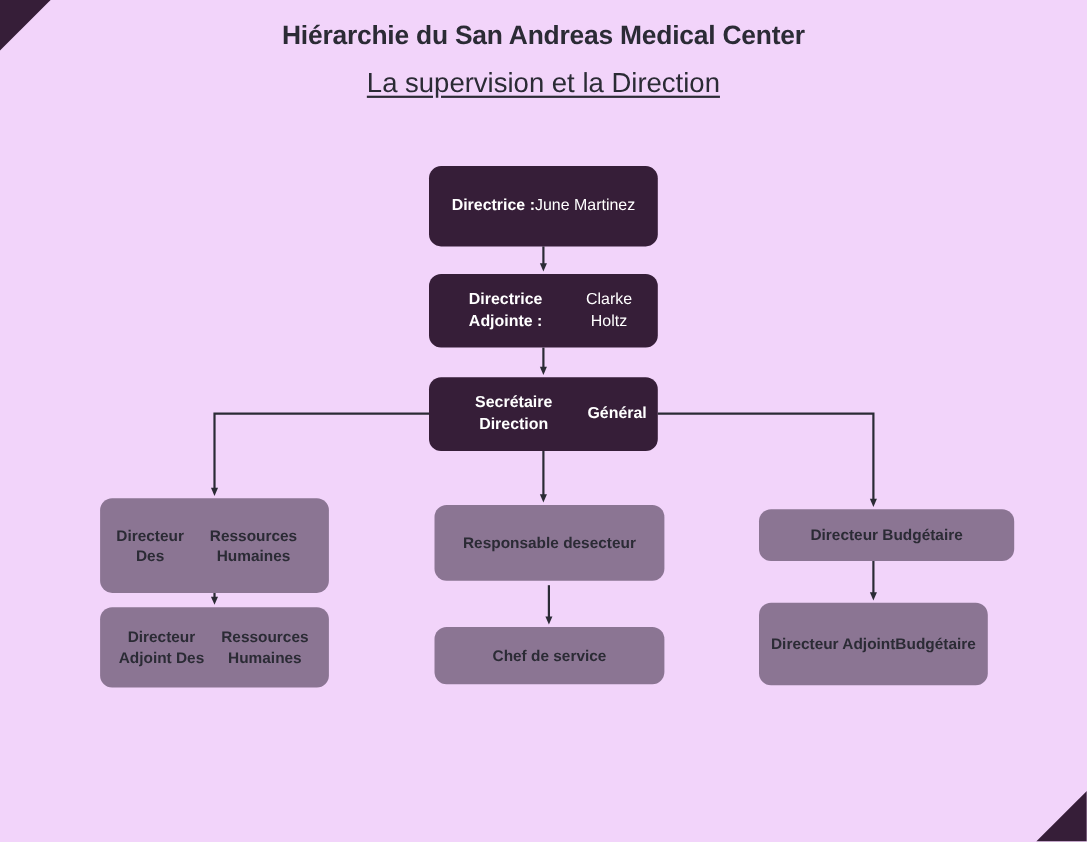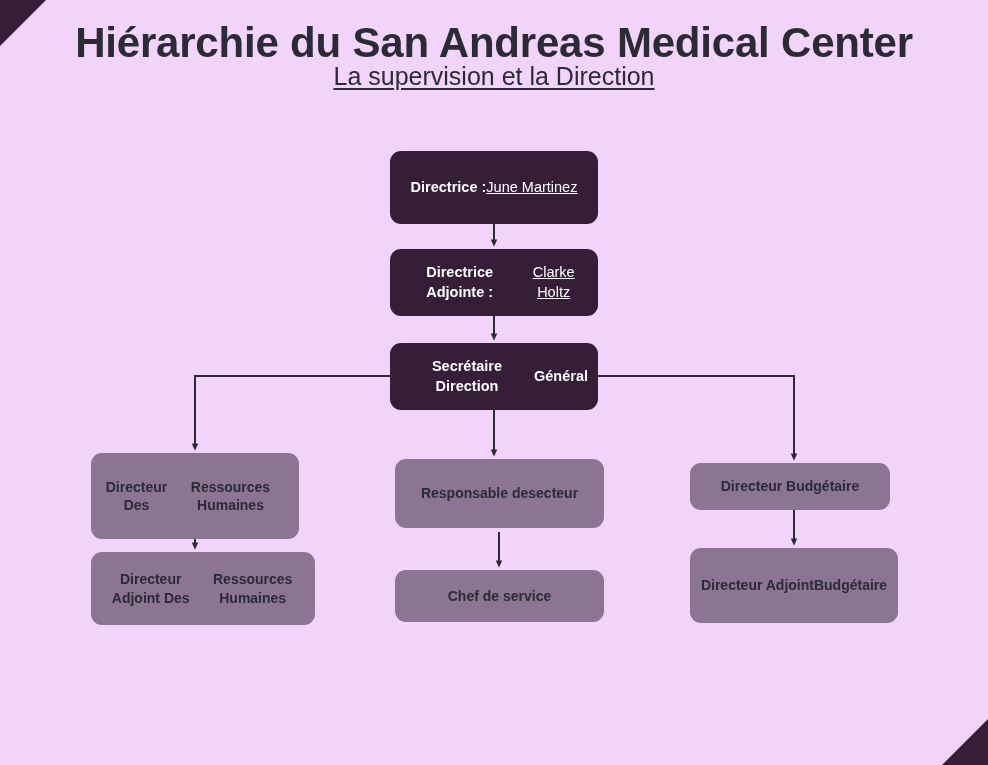--- a/index.html
+++ b/index.html
@@ -39,21 +39,21 @@
     border-left: 46px solid transparent;
   }
 
   
   .title {
     position: absolute;
     top: 19px;
     left: 0;
     width: 988px;
     text-align: center;
-    font-size: 42px;
+    font-size: 24px;
     font-weight: bold;
     color: #2b2b35;
     letter-spacing: -0.2px;
   }
   .subtitle {
     position: absolute;
     top: 62px;
     left: 0;
     width: 988px;
     text-align: center;
@@ -116,21 +116,21 @@
     color: #ffffff;
     font-size: 14.5px;
   }
   .node.direction {
     background: #8b7593;
     color: #2b2b35;
     font-size: 14px;
     font-weight: bold;
   }
   .node .line-bold { font-weight: bold; }
-  .node .line-regular { font-weight: normal; text-decoration: underline; }
+  .node .line-regular { font-weight: normal; }
 </style>
 </head>
 <body>
 
 <div id="canvas">
 
   <div class="corner corner-tl"></div>
   <div class="corner corner-br"></div>
 
   <div class="title">Hiérarchie du San Andreas Medical Center</div>
@@ -168,24 +168,24 @@
         <span class="line-bold">Général</span>
       </div>
       <div class="node direction" style="left: 91px; top: 453px; width: 208px; height: 86px;">
         <span class="line-bold">Directeur Des</span>
         <span class="line-bold">Ressources Humaines</span>
       </div>
       <div class="node direction" style="left: 395px; top: 459px; width: 209px; height: 69px;">
         <span class="line-bold">Responsable de</span>
         <span class="line-bold">secteur</span>
       </div>
-      <div class="node direction" style="left: 690px; top: 463px; width: 200px; height: 47px;">
+      <div class="node direction" style="left: 690px; top: 463px; width: 232px; height: 47px;">
         <span class="line-bold">Directeur Budgétaire</span>
       </div>
-      <div class="node direction" style="left: 91px; top: 552px; width: 224px; height: 73px;">
+      <div class="node direction" style="left: 91px; top: 552px; width: 208px; height: 73px;">
         <span class="line-bold">Directeur Adjoint Des</span>
         <span class="line-bold">Ressources Humaines</span>
       </div>
       <div class="node direction" style="left: 395px; top: 570px; width: 209px; height: 52px;">
         <span class="line-bold">Chef de service</span>
       </div>
       <div class="node direction" style="left: 690px; top: 548px; width: 208px; height: 75px;">
         <span class="line-bold">Directeur Adjoint</span>
         <span class="line-bold">Budgétaire</span>
       </div>

